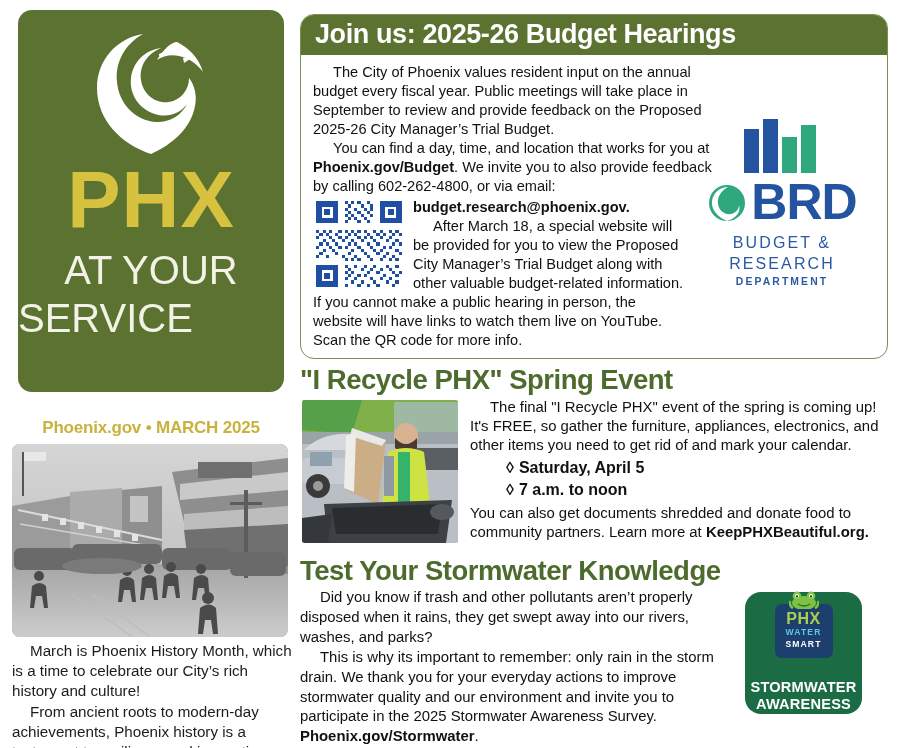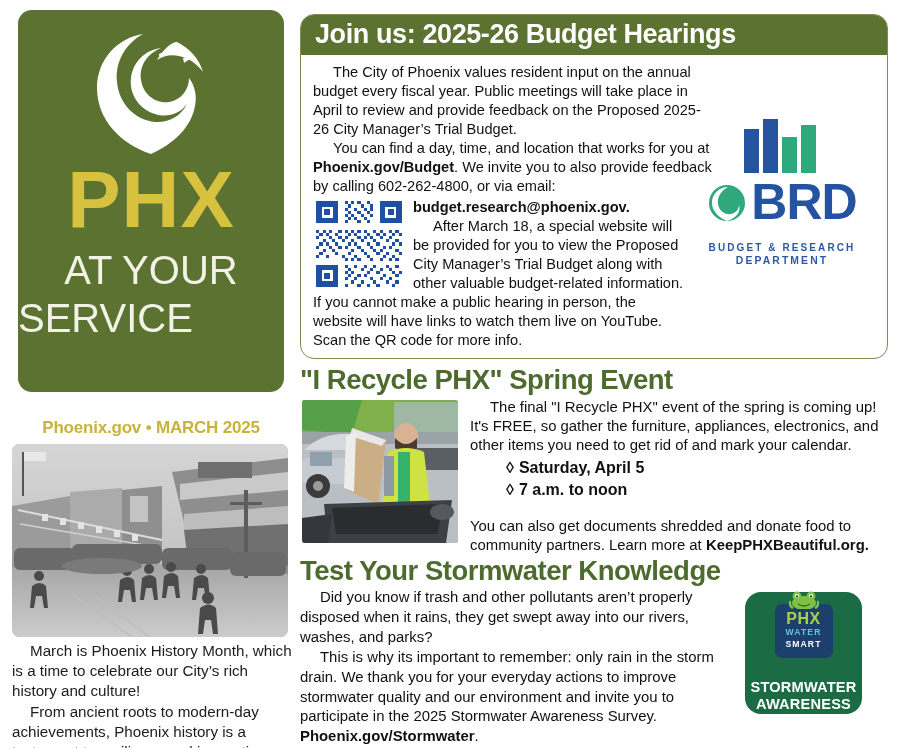--- a/index.html
+++ b/index.html
@@ -140,22 +140,22 @@
     width: 182px;
     text-align: center;
   }
   .brd-bars { height: 56px; }
   .brd-mark { display: flex; align-items: center; justify-content: center; gap: 4px; margin-top: 2px;}
   .brd-letters {
     font-size: 50px; font-weight: 700; color: #2454a0;
     letter-spacing: -1px; line-height: 0.9;
   }
   .brd-sub1 {
-    font-size: 10px; font-weight: 700; color: #2a5aa5;
-    letter-spacing: 2.1px; margin-top: 16px;
+    font-size: 16px; font-weight: 400; color: #2a5aa5;
+    letter-spacing: 2.1px; margin-top: 8px;
   }
   .brd-sub2 {
     font-size: 10.4px; font-weight: 700; color: #2a5aa5;
     letter-spacing: 2.1px;
   }
 
   .qr-wrap {
     float: left;
     width: 92px; height: 92px;
     margin: 2px 8px 2px 0;
@@ -181,21 +181,21 @@
   }
   .recycle-photo svg { display:block; width:100%; height:100%; }
   .recycle-text {
     position: absolute; left: 170px; top: 0; width: 418px;
     font-size: 14.9px; line-height: 1.30; color: #111;
   }
   .recycle-text p.first { text-indent: 20px; }
   .bullets { margin-left: 36px; margin-top: 1px; }
   .bullets li { list-style: none; font-size: 16px; line-height: 1.38; font-weight: bold; }
   .bullets li .dia { color:#111; margin-right: 5px; }
-  .recycle-tail { margin-top: 16px; }
+  .recycle-tail { margin-top: 3px; }
   .recycle-text b { font-weight: 700; }
 
   .storm-sec { position: relative; margin-top: 0px; height: 160px; }
   .storm-text {
     width: 440px;
     font-size: 14.9px; line-height: 1.33; color: #111;
     padding-top: 2px;
   }
   .storm-text p { text-indent: 20px; }
   .storm-text b { font-weight: 700; }
@@ -346,21 +346,21 @@
               <circle cx="20" cy="20" r="18" fill="#2fa87d"></circle>
               <path d="M20 38 C10 34 4 26 5 18 C6 10 13 4 21 4 C14 8 10 14 11 21 C12 28 18 32 24 31 C29 30 32 26 32 22 C34 28 30 35 20 38 Z" fill="#ffffff"></path>
               <circle cx="25" cy="14" r="1.4" fill="#2fa87d"></circle>
             </svg>
             <span class="brd-letters">BRD</span>
           </div>
           <div class="brd-sub1">BUDGET &amp; RESEARCH</div>
           <div class="brd-sub2">DEPARTMENT</div>
         </div>
 
-        <p style="width:400px">The City of Phoenix values resident input on the annual budget every fiscal year. Public meetings will take place in April to review and provide feedback on the Proposed 2025-26 City Manager’s Trial Budget.</p>
+        <p style="width:400px">The City of Phoenix values resident input on the annual budget every fiscal year. Public meetings will take place in September to review and provide feedback on the Proposed 2025-26 City Manager’s Trial Budget.</p>
         <p style="width:400px; margin-top:0">
           <span>You can find a day, time, and location that works for you at </span><b>Phoenix.gov/Budget</b><span>. We invite you to also provide feedback by calling 602-262-4800, or via email: </span>
         </p>
 
         <div style="clear:both"></div>
         <div class="qr-wrap">
           <svg width="92" height="92" viewBox="0 0 29 29" shape-rendering="crispEdges">
             <rect width="29" height="29" fill="#ffffff"></rect>
             <g fill="#1f4fa3">
               <rect x="1" y="1" width="7" height="7"></rect>

